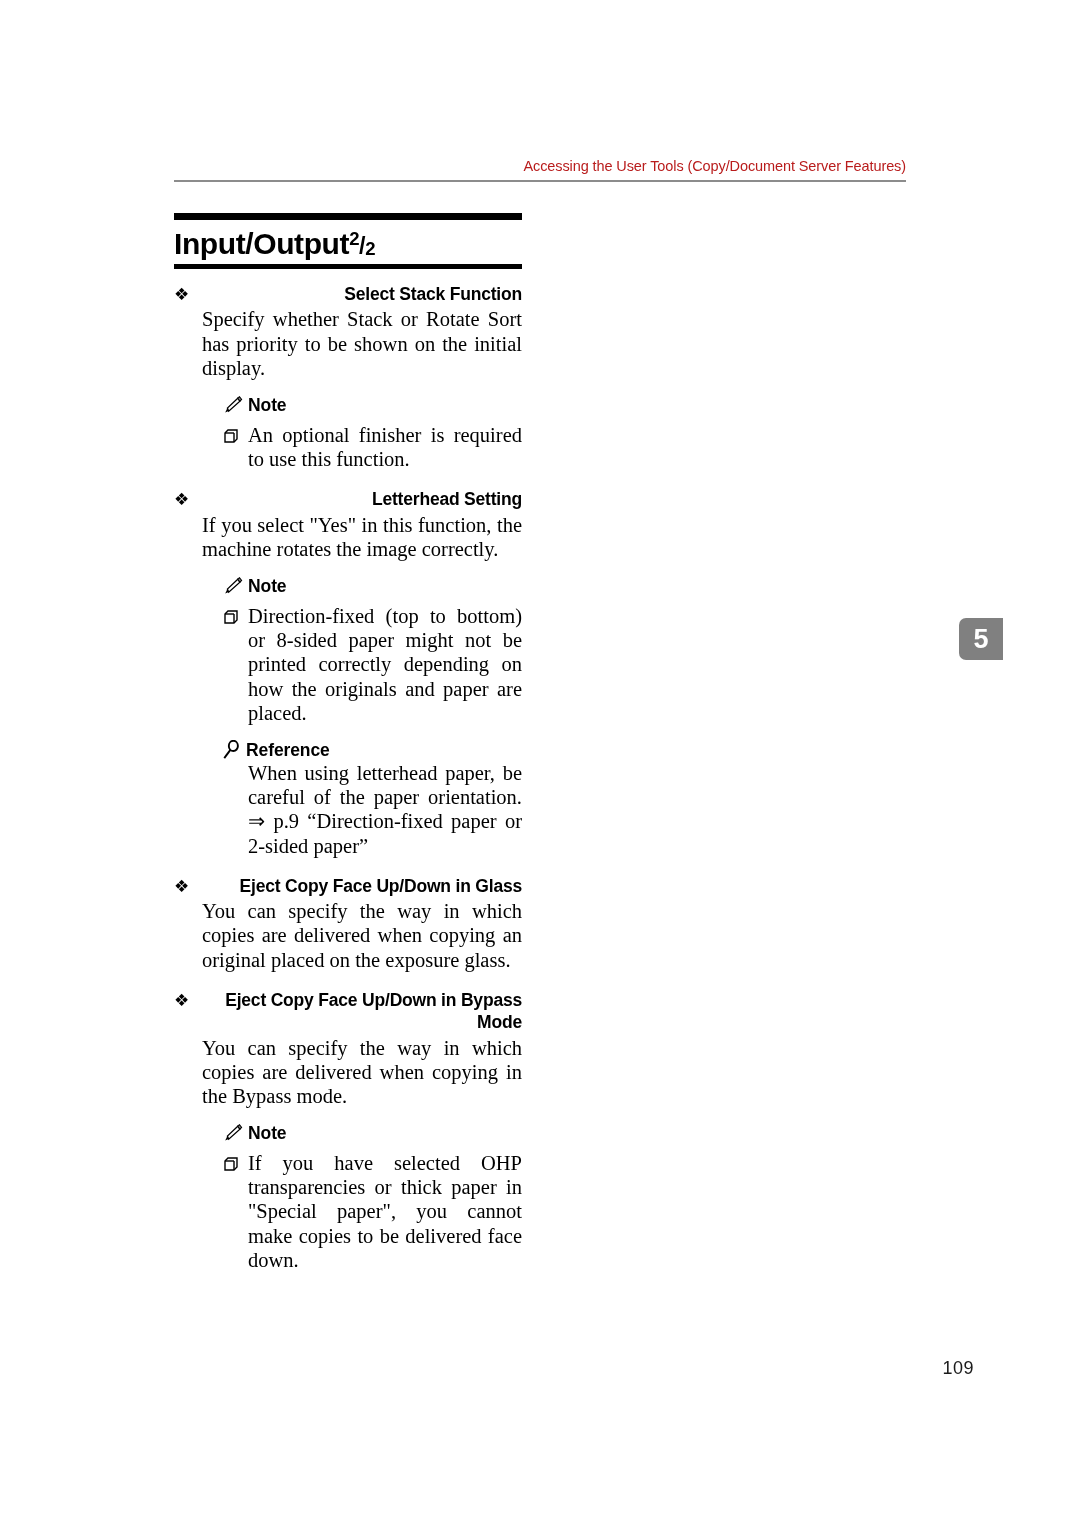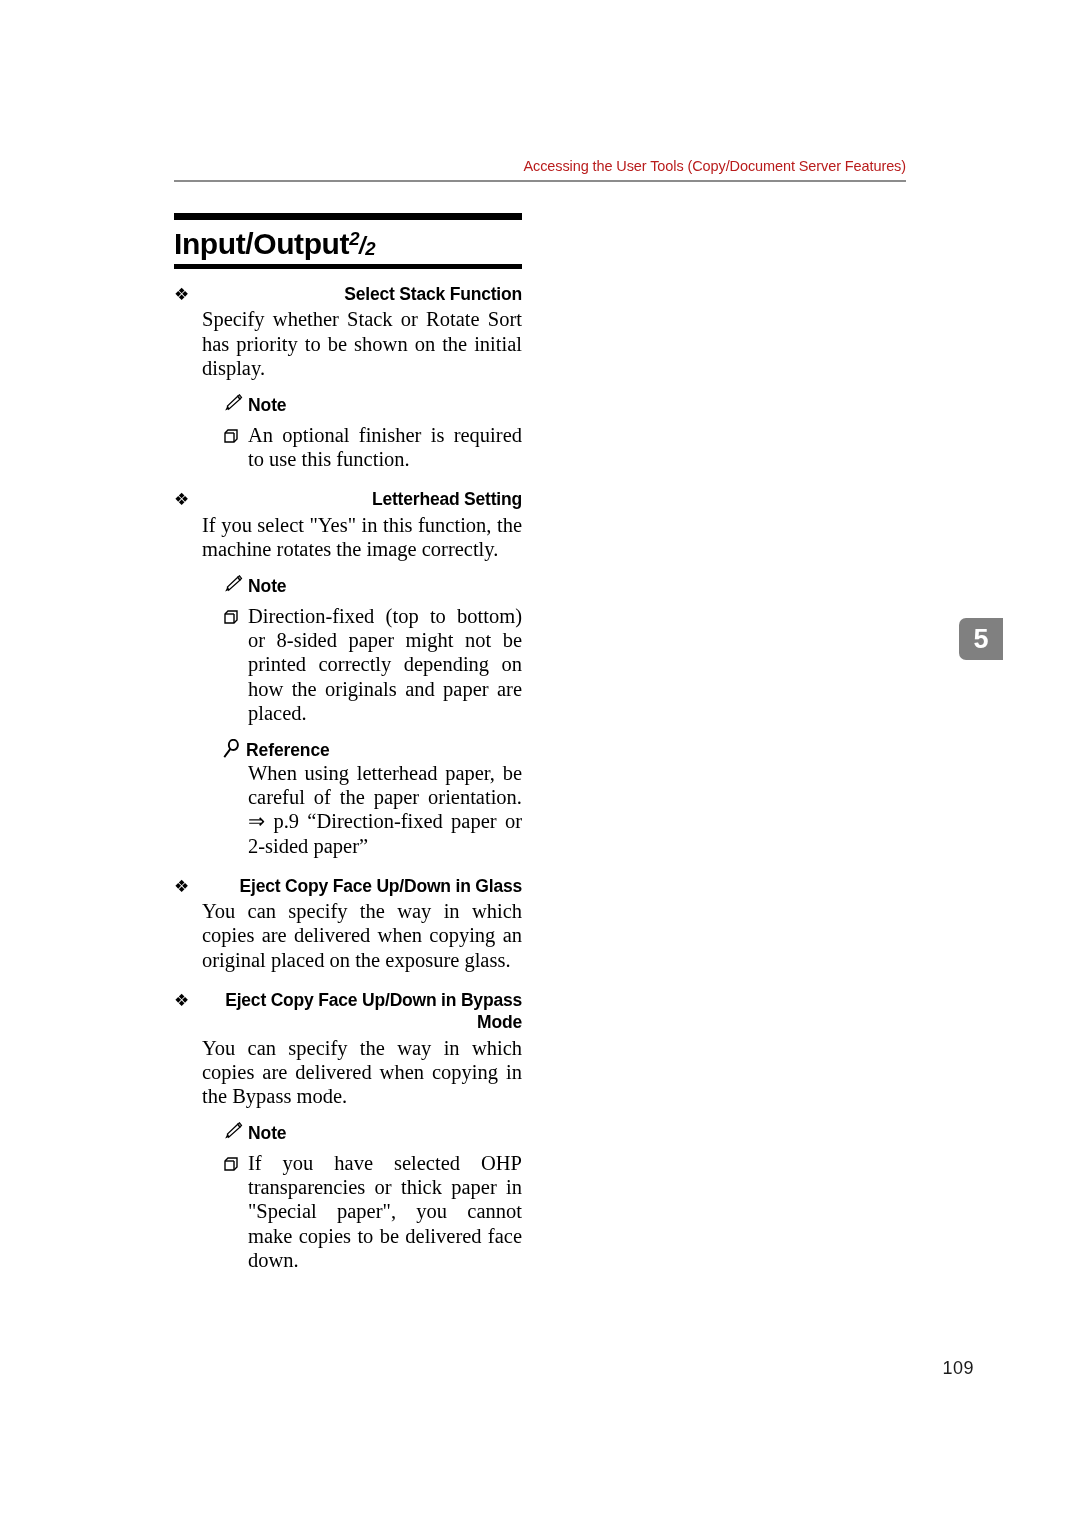--- a/index.html
+++ b/index.html
@@ -74,21 +74,20 @@
     font-size: 30px;
     font-weight: bold;
     letter-spacing: -0.4px;
     line-height: 1.18;
     padding: 6px 0 3px 0;
     white-space: nowrap;
   }
   .title-text .frac {
     font-size: 0.62em;
     position: relative;
-    font-style: italic;
   }
   .title-text .frac .num {
     position: relative;
     top: -0.46em;
   }
   .title-text .frac .sl {
     font-size: 1.25em;
   }
   .title-text .frac .den {
     position: relative;
@@ -147,21 +146,21 @@
   .callout {
     margin-top: 14px;
     padding-left: 20px;
   }
   .callout-head {
     font-family: "Liberation Sans", sans-serif;
     font-size: 17.5px;
     font-weight: bold;
     letter-spacing: -0.1px;
     display: flex;
-    align-items: flex-start;
+    align-items: flex-end;
     gap: 4px;
     margin-bottom: 1px;
   }
   .callout-head .lbl { position: relative; top: 1px; }
 
   
   .pencil-icon { display: inline-block; width: 22px; height: 19px; }
 
   
   .magnifier-icon { display: inline-block; width: 20px; height: 20px; }

